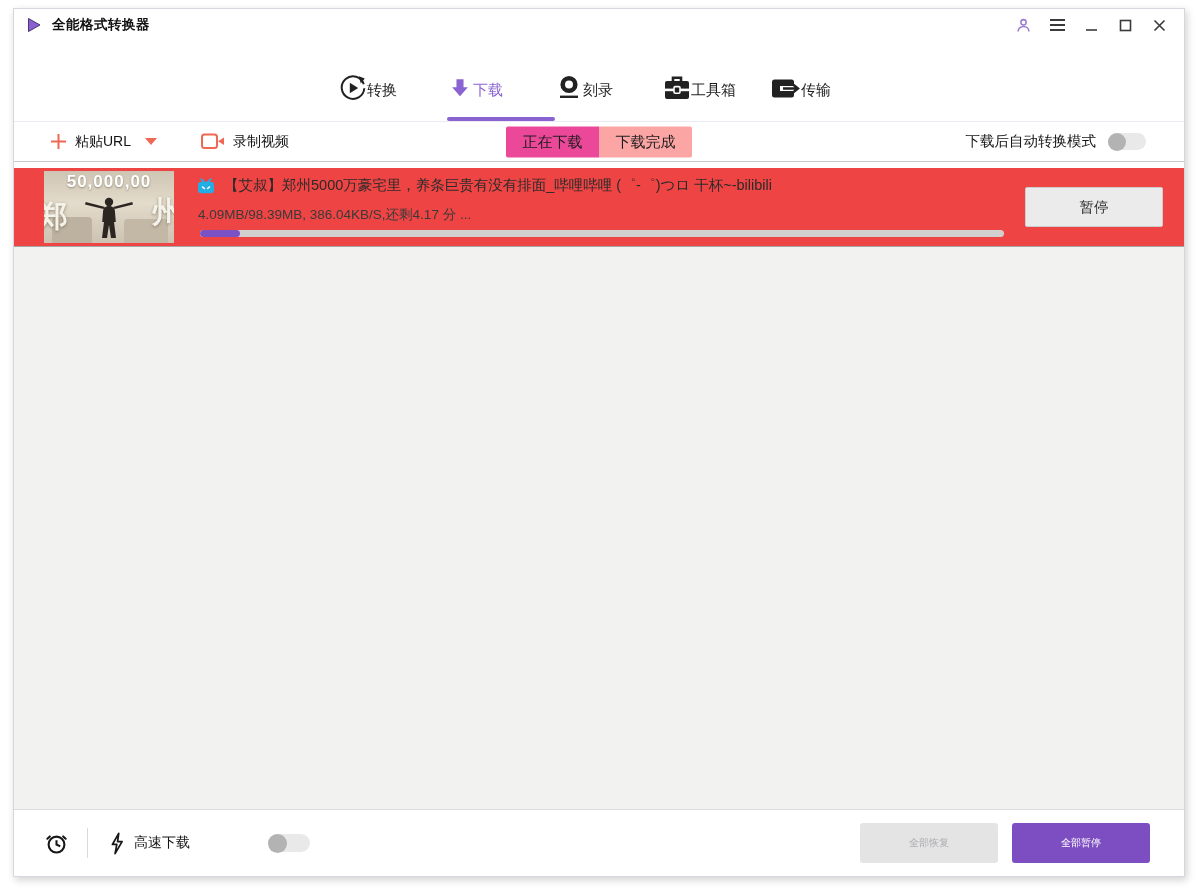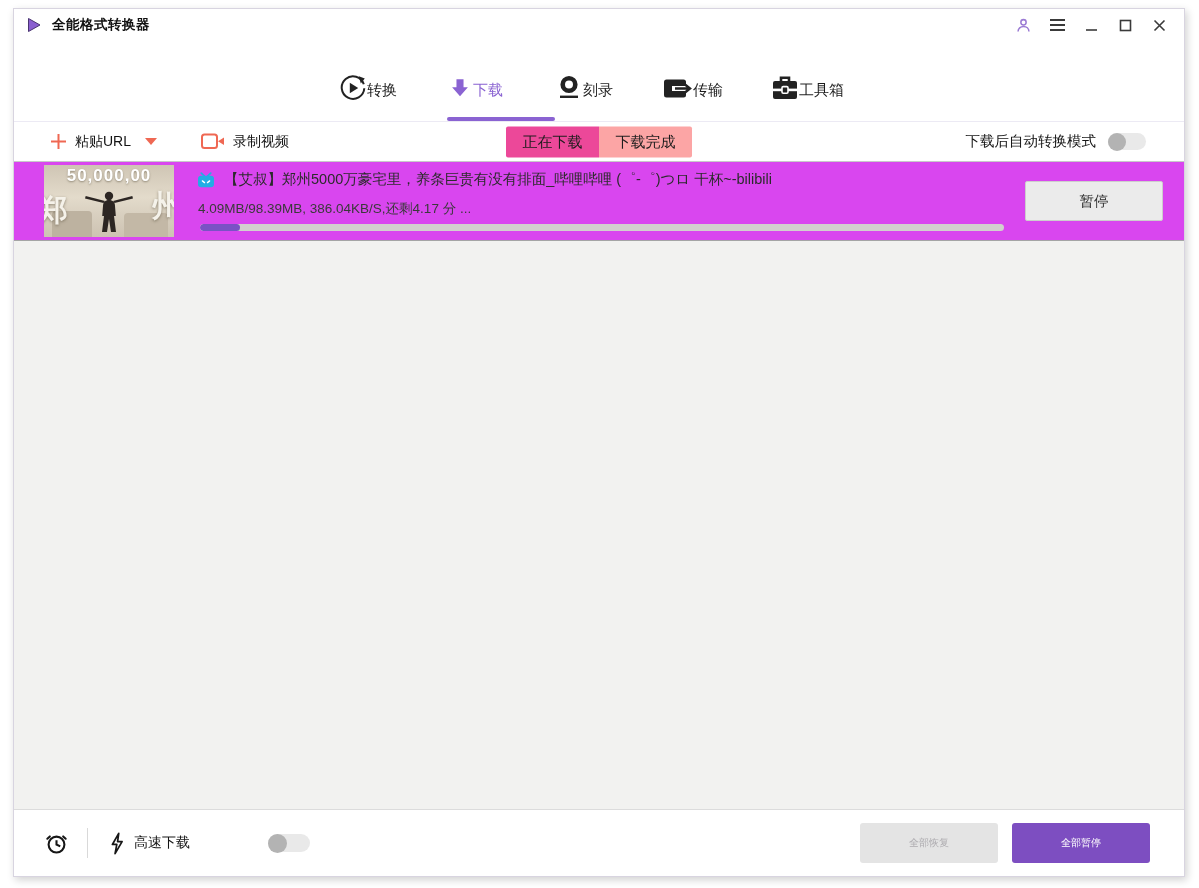--- a/index.html
+++ b/index.html
@@ -44,21 +44,21 @@
 
   .tb-right{ position:absolute; right:38px; top:0; height:100%; display:flex; align-items:center; }
   .tb-right .lbl{ font-size:14.5px; color:#141414; margin-right:12px; }
 
   .toggle{ position:relative; width:38px; height:17px; border-radius:9px; background:#e9e9e9; cursor:default; }
   .toggle .knob{ position:absolute; left:0; top:-0.5px; width:18px; height:18px; border-radius:50%; background:#b3b3b3; }
   .toggle.big{ width:42px; height:18px; }
   .toggle.big .knob{ width:19px; height:19px; }
 
   
-  .dl-row{ height:79px; flex:0 0 79px; background:#d946ef; border-bottom:1px solid #a5a5a5; position:relative; }
+  .dl-row{ height:79px; flex:0 0 79px; background:#ef4444; border-bottom:1px solid #a5a5a5; position:relative;margin-top:6px; }
   .thumb{ position:absolute; left:30px; top:3px; width:130px; height:72px; overflow:hidden; background:linear-gradient(180deg,#cfc5b4 0%,#e3dbcb 45%,#d8cfbf 70%,#cdc3b2 100%); }
   .thumb::before{ content:""; position:absolute; left:8px; bottom:0; width:40px; height:26px; background:#bdb2a0; border-radius:4px 4px 0 0; }
   .thumb::after{ content:""; position:absolute; right:6px; bottom:0; width:44px; height:24px; background:#c3b8a6; border-radius:4px 4px 0 0; }
   .thumb .man{ position:absolute; left:50%; top:26px; transform:translateX(-50%); z-index:2; }
   .thumb .t-top{ position:absolute; top:1px; left:0; right:0; text-align:center; font-size:17px; font-weight:bold; color:#fff; letter-spacing:1px; text-shadow:0 1px 2px rgba(90,80,60,.55); z-index:3; white-space:nowrap; }
   .thumb .t-left{ position:absolute; left:-6px; bottom:6px; font-size:30px; font-weight:bold; color:#f5f2ea; text-shadow:0 1px 3px rgba(90,80,60,.6); z-index:3; }
   .thumb .t-right{ position:absolute; right:-8px; bottom:10px; font-size:30px; font-weight:bold; color:#f5f2ea; text-shadow:0 1px 3px rgba(90,80,60,.6); z-index:3; }
 
   .dl-info{ position:absolute; left:183px; top:8px; right:200px; }
   .dl-title-line{ display:flex; align-items:center; }
@@ -152,38 +152,38 @@
         <span class="nicon">
           <svg width="28" height="28" viewBox="0 0 28 28" fill="none">
               <circle cx="14" cy="10.5" r="6.3" stroke="#222" stroke-width="4.6"></circle>
               <path d="M5 22.8 H23" stroke="#222" stroke-width="2.4"></path>
             </svg>
         </span>
         <span class="nlabel">刻录</span>
       </div>
       <div class="nav-tab">
         <span class="nicon">
-          <svg width="30" height="25" viewBox="0 0 30 25">
-              <rect x="1" y="3.5" width="22" height="18" rx="2.5" fill="#222"></rect>
-              <rect x="9" y="10" width="14" height="5" fill="#fff"></rect>
-              <path d="M12 12.5 H25.5 M22 8.5 l5 4 -5 4" stroke="#222" stroke-width="2.4" fill="none"></path>
-            </svg>
-        </span>
-        <span class="nlabel">传输</span>
-      </div>
-      <div class="nav-tab">
-        <span class="nicon">
           <svg width="28" height="27" viewBox="0 0 28 27">
               <path d="M10 6 V2.8 h8 V6" stroke="#222" stroke-width="2.6" fill="none"></path>
               <rect x="2" y="6" width="24" height="18" rx="2" fill="#222"></rect>
               <rect x="2" y="13.6" width="24" height="2.6" fill="#fff"></rect>
               <rect x="11" y="11.6" width="6" height="6.6" rx="1.2" fill="#222" stroke="#fff" stroke-width="1.6"></rect>
             </svg>
         </span>
         <span class="nlabel">工具箱</span>
+      </div>
+      <div class="nav-tab">
+        <span class="nicon">
+          <svg width="30" height="25" viewBox="0 0 30 25">
+              <rect x="1" y="3.5" width="22" height="18" rx="2.5" fill="#222"></rect>
+              <rect x="9" y="10" width="14" height="5" fill="#fff"></rect>
+              <path d="M12 12.5 H25.5 M22 8.5 l5 4 -5 4" stroke="#222" stroke-width="2.4" fill="none"></path>
+            </svg>
+        </span>
+        <span class="nlabel">传输</span>
       </div>
     </div>
   </div>
 
   <div class="toolbar">
     <div class="tb-left">
       <div class="tb-action">
         <span>
           <svg width="17" height="17" viewBox="0 0 17 17" stroke="#ef6853" stroke-width="2">
               <path d="M8.5 1 V16 M1 8.5 H16"></path>

